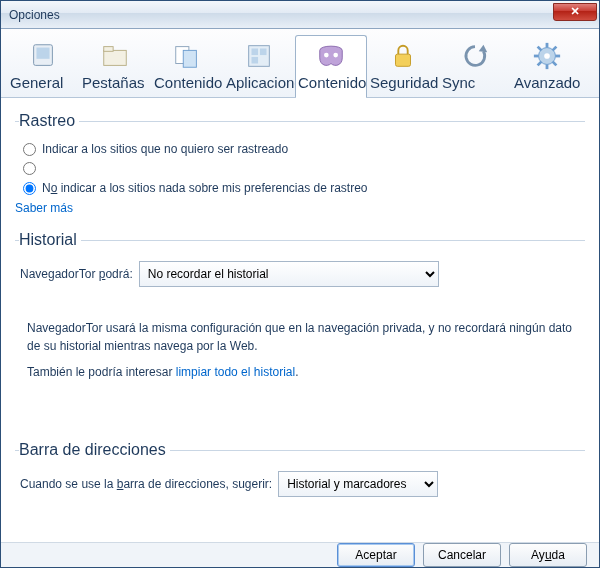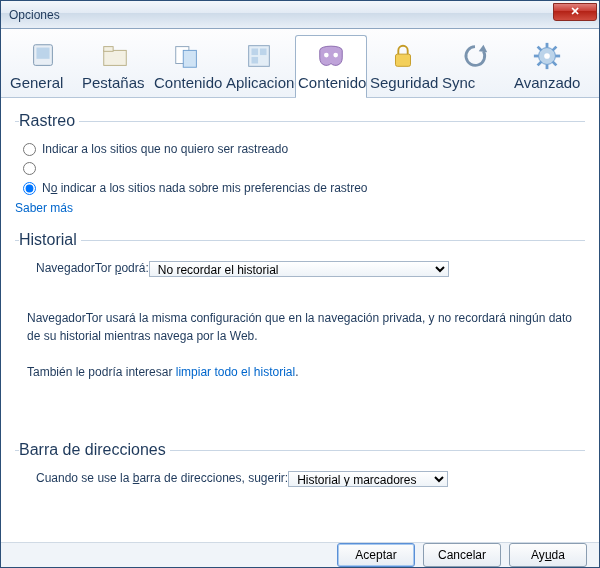--- a/index.html
+++ b/index.html
@@ -101,27 +101,28 @@
   .radio-row {
     display: flex;
     align-items: center;
     gap: 6px;
     margin: 4px 0 6px 4px;
   }
   .radio-row input[type=radio] { margin: 0; }
   .link { color: #0066cc; cursor: pointer; text-decoration: none; }
   .row {
     display: flex;
-    gap: 0;
-    margin: 4px 17px;
+    align-items: center;
+    gap: 6px;
+    margin: 4px 1px;
   }
   select {
     font-family: inherit;
     font-size: 12px;
-    height: 16px;
+    height: 26px;
     border: 1px solid #a7b7c9;
     background: linear-gradient(to bottom, #fff, #eef3f8);
     padding: 0 4px;
   }
   .description {
     margin: 32px 8px 12px 8px;
     line-height: 1.5;
   }
   .footer {
     border-top: 1px solid #d0dae5;
@@ -269,21 +270,21 @@
 
     <fieldset style="min-height:200px;">
       <legend>Historial</legend>
       <div class="row">
         <span><span>NavegadorTor </span><span class="u">p</span><span>odrá:</span></span>
         <select style="flex:0 0 300px;">
           <option>No recordar el historial</option>
         </select>
       </div>
       <div class="description">
-        <div style="margin-bottom:18px;">NavegadorTor usará la misma configuración que en la navegación privada, y no recordará ningún dato de su historial mientras navega por la Web.</div>
+        <div style="margin-bottom:8px;">NavegadorTor usará la misma configuración que en la navegación privada, y no recordará ningún dato de su historial mientras navega por la Web.</div>
         <div>
           <span>También le podría interesar </span><a class="link">limpiar todo el historial</a><span>.</span>
         </div>
       </div>
     </fieldset>
 
     <fieldset>
       <legend>Barra de direcciones</legend>
       <div class="row">
         <span><span>Cuando se use la </span><span class="u">b</span><span>arra de direcciones, sugerir:</span></span>

